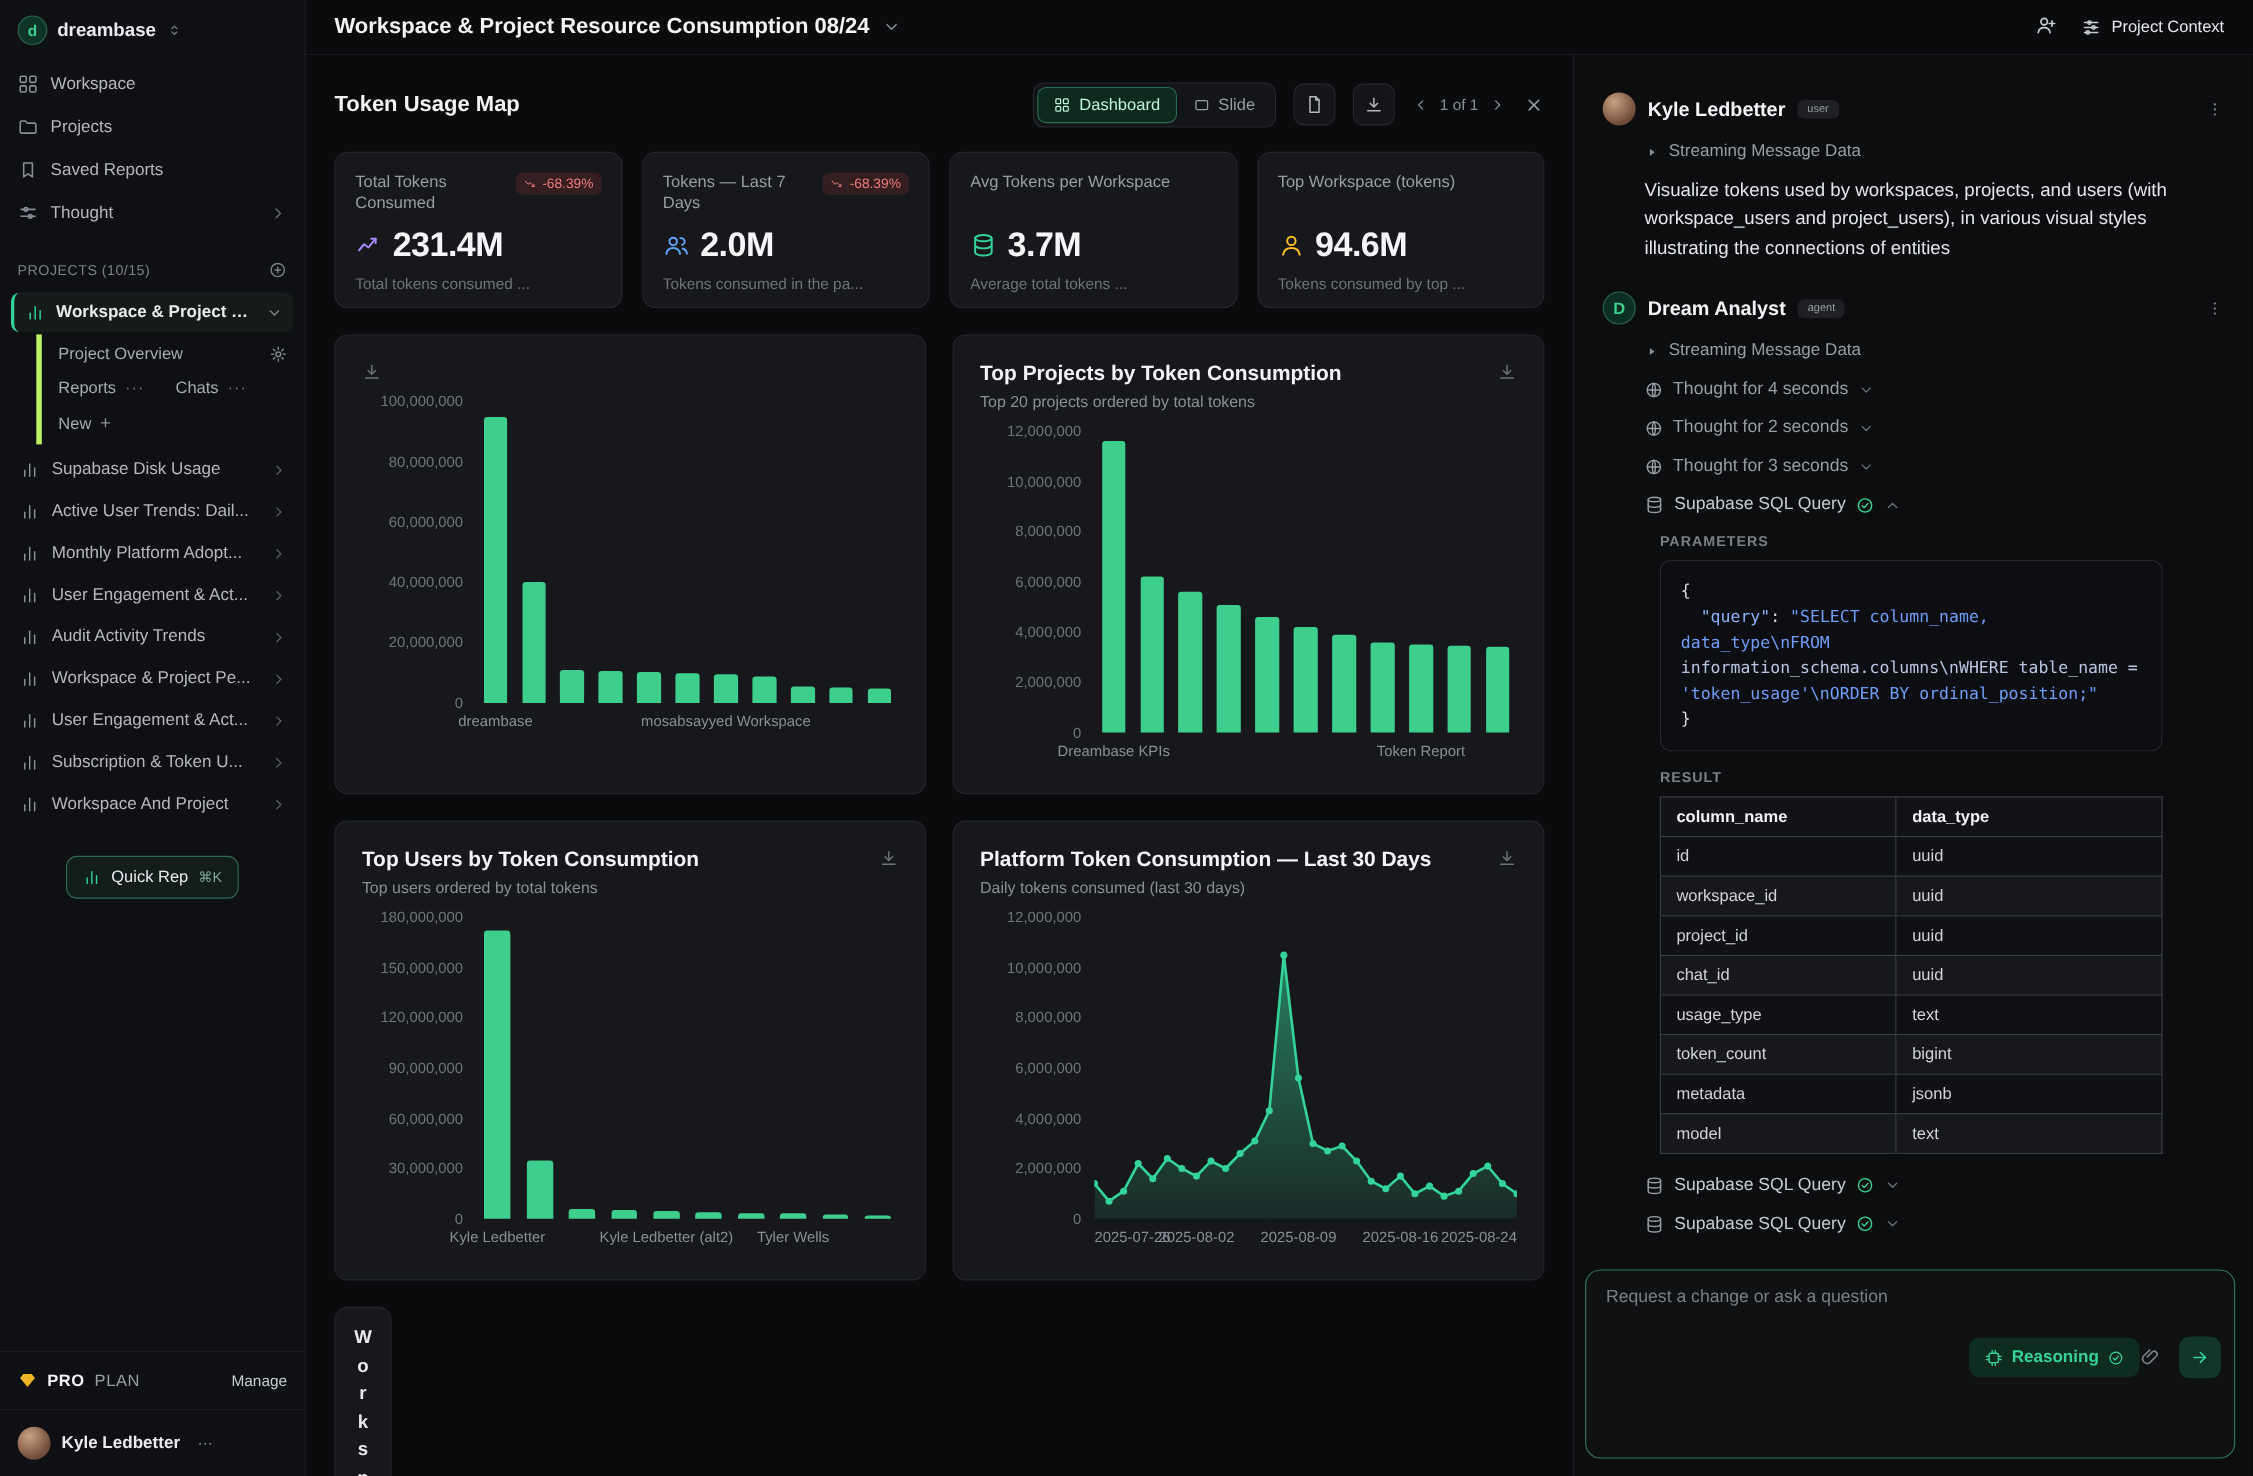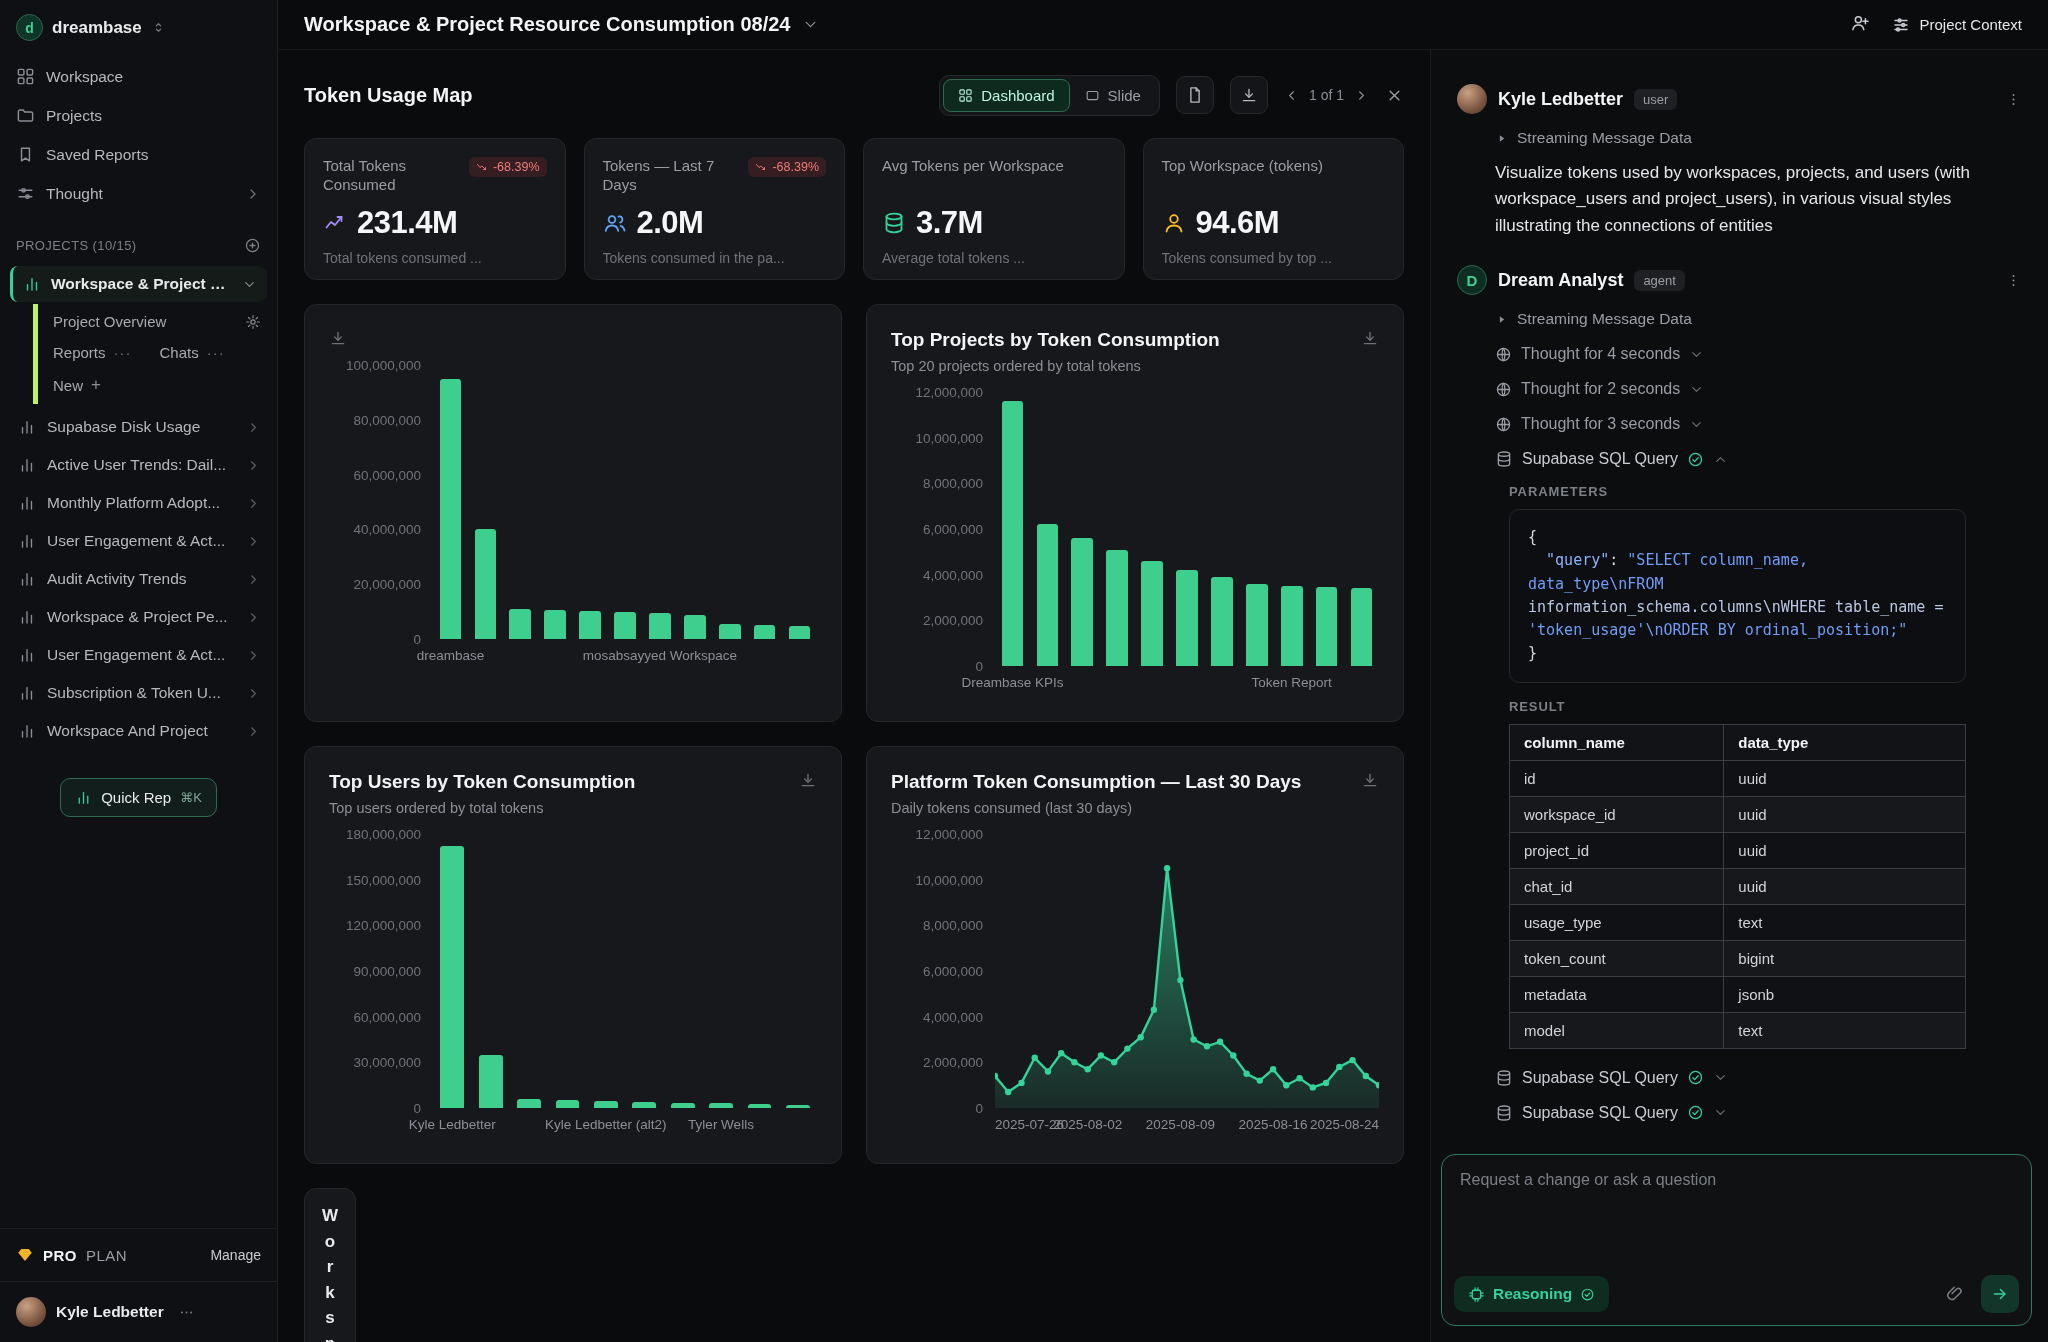--- a/index.html
+++ b/index.html
@@ -119,21 +119,21 @@
     border-radius:12px;padding:14px 0 0;}
   .partial-letters{display:flex;flex-direction:column;align-items:center;font-size:17px;font-weight:bold;color:#e9eaec;line-height:1.5;}
 
   
   .chat{width:618px;flex:none;position:relative;background:var(--chat);border-left:1px solid #1d1f23;}
   .chat-scroll{position:absolute;inset:0;padding:34px 26px 0;overflow:hidden;}
   .msg-head{display:flex;align-items:center;gap:11px;}
   .agent-avatar{background:#0d2f23;border:1px solid #2a6b4f;color:#3ecf8e;display:flex;align-items:center;
     justify-content:center;font-weight:bold;font-size:15px;}
   .author{font-size:18px;font-weight:bold;color:#f3f4f6;}
-  .role-badge{background:#1e2024;color:#9a9da5;border-radius:6px;padding:3px 9px;font-size:13px;}
+  .role-badge{background:#1e2024;color:#9a9da5;border-radius:6px;padding:3px 9px;font-size:10px;}
   .msg-head .kebab{margin-left:auto;color:#8b8e96;cursor:pointer;}
   .indent{margin-left:38px;}
   .stream-row{display:flex;align-items:center;gap:9px;color:#9a9da5;font-size:15.5px;margin:15px 0 0;cursor:pointer;}
   .stream-row .i{color:#8b8e96;}
   .msg-text{margin:13px 40px 26px 0;font-size:17px;line-height:1.55;color:#e4e6ea;}
   .thought-row{display:flex;align-items:center;gap:9px;color:#9a9da5;font-size:16px;margin-top:17px;cursor:pointer;}
   .thought-row .chev{color:#6f727a;}
   .tool-row{display:flex;align-items:center;gap:9px;margin-top:17px;color:#c9ccd2;font-size:16px;cursor:pointer;}
   .tool-row > .i:first-child{color:#9a9da5;}
   .tool-row .ok{color:var(--green);}
@@ -145,21 +145,21 @@
   .c-plain{color:#d7d9de;} .c-key{color:#8ab4ff;} .c-str{color:#6e9ef7;} .c-light{color:#b9c6e2;}
   .res-table{width:100%;border-collapse:collapse;font-size:15px;border:1px solid #43464c;}
   .res-table th,.res-table td{border:1px solid #3a3d43;padding:9px 14px;text-align:left;}
   .res-table th{font-weight:bold;color:#f1f2f4;background:#121316;}
   .res-table td{color:#d2d4d9;}
   .res-table td:first-child{width:47%;}
   .res-table tbody tr:nth-child(odd){background:#101114;}
   .res-table tbody tr:nth-child(even){background:#17181c;}
 
   .composer{position:absolute;left:10px;right:16px;bottom:16px;height:172px;background:#0f1113;
-    border:1px solid #2e7b5b;border-radius:14px;z-index:2;display:flex;flex-direction:column;}
+    border:1px solid #2e7b5b;border-radius:14px;z-index:2;display:flex;flex-direction:row;}
   .composer textarea{flex:1;background:transparent;border:none;outline:none;resize:none;color:#e5e7eb;
     font-family:inherit;font-size:16px;padding:16px 18px;}
   .composer textarea::placeholder{color:#7c7f86;}
   .composer-bar{display:flex;align-items:center;justify-content:space-between;padding:0 12px 12px;}
   .reasoning-pill{display:flex;align-items:center;gap:8px;background:#0f2c21;border:none;border-radius:10px;
     padding:9px 14px;color:var(--green);font-size:15.5px;font-weight:bold;cursor:pointer;font-family:inherit;}
   .composer-actions{display:flex;align-items:center;gap:16px;}
   .composer-actions .clip{color:#7c7f86;cursor:pointer;}
   .send-btn{width:38px;height:38px;border-radius:10px;border:none;background:#123629;color:var(--green);
     display:flex;align-items:center;justify-content:center;cursor:pointer;}

